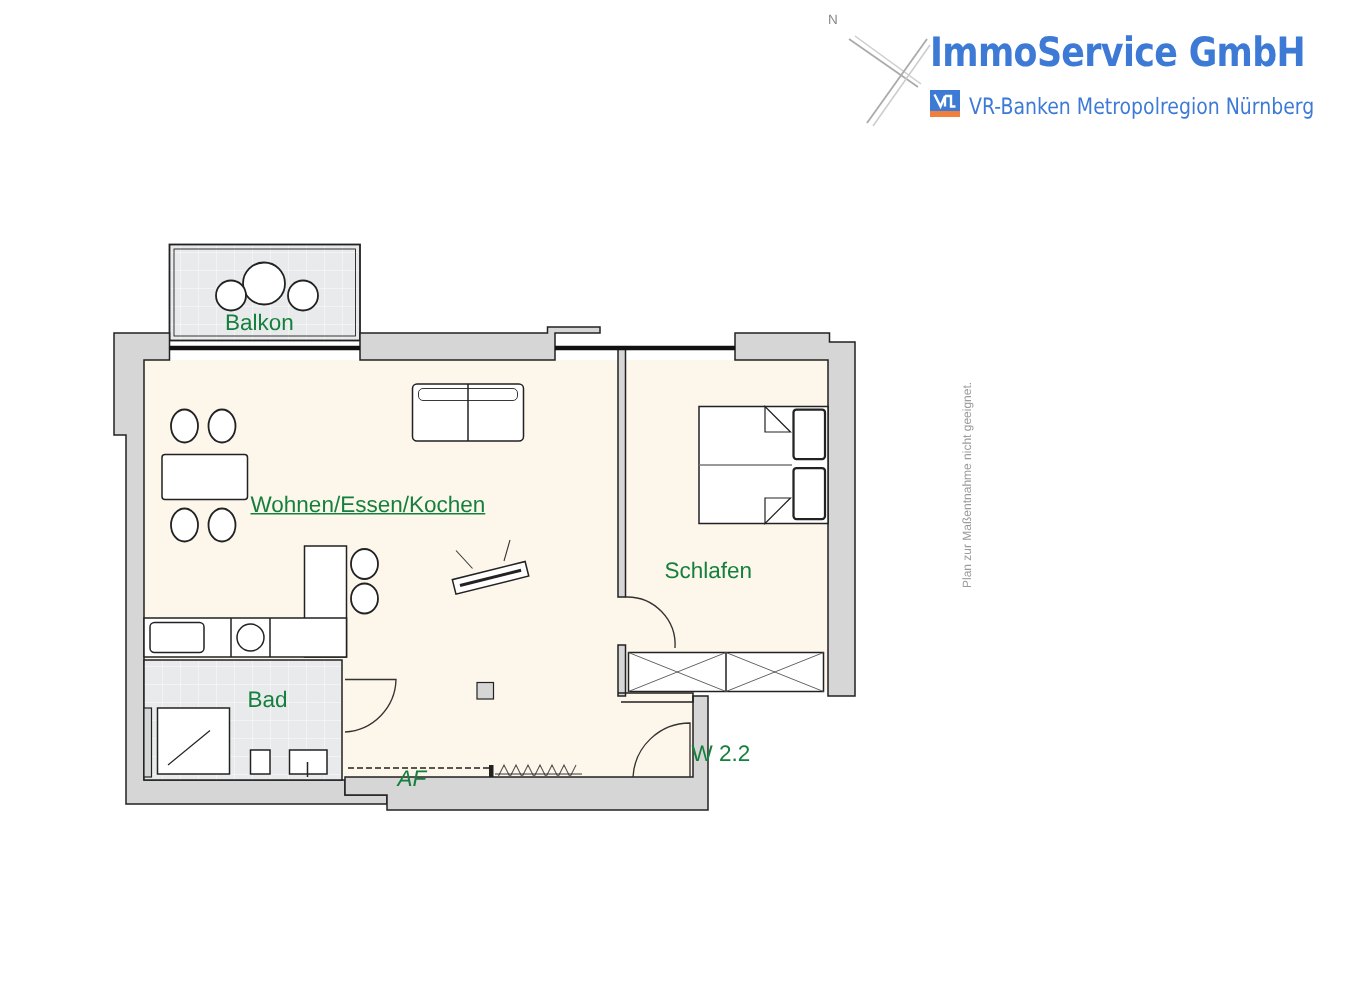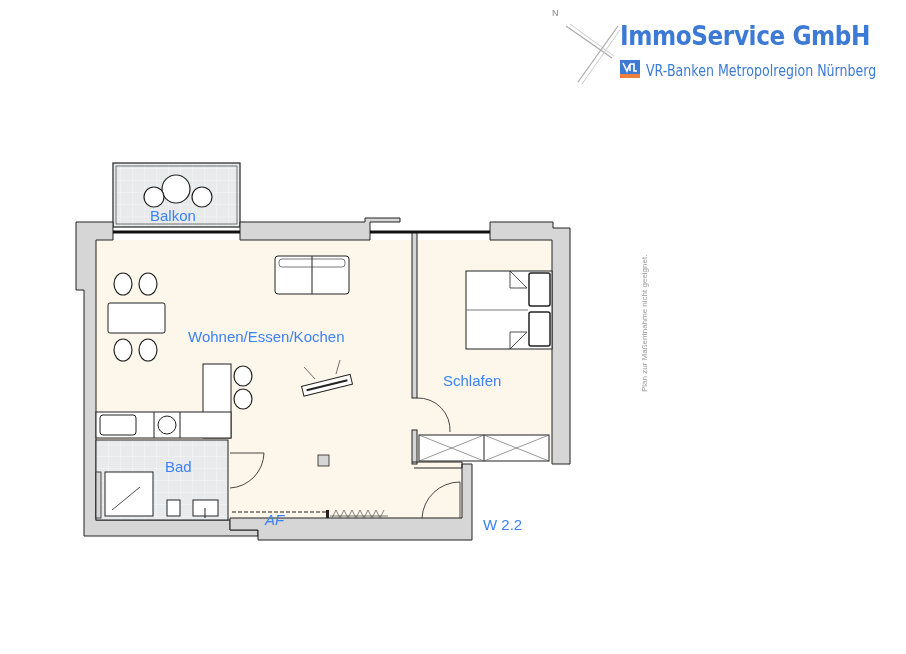--- a/index.html
+++ b/index.html
@@ -4,21 +4,21 @@
   <style>
     html, body { margin: 0; padding: 0; background: #ffffff; }
     body { width: 906px; height: 654px; position: relative; overflow: hidden; font-family: "Liberation Sans", sans-serif; }
     .logo { position: absolute; left: 548px; top: 6px; width: 350px; height: 80px; }
     .logo-title { position: absolute; left: 72px; top: 14px; font-family: "DejaVu Sans", sans-serif; font-weight: bold; font-size: 27px; color: #3d7ad6; letter-spacing: -0.5px; white-space: nowrap; transform: scaleX(0.86); transform-origin: left top; }
     .logo-sub { position: absolute; left: 98px; top: 56px; font-family: "DejaVu Sans", sans-serif; font-size: 15px; color: #3d7ad6; white-space: nowrap; transform: scaleX(0.84); transform-origin: left top; }
     .logo-n { position: absolute; left: 4px; top: 2px; font-size: 9px; color: #888; }
     .vr-mark { position: absolute; left: 72px; top: 54px; width: 20px; height: 18px; }
     .disclaimer { position: absolute; left: 640px; top: 392px; transform: rotate(-90deg); transform-origin: left top; font-size: 8px; color: #9a9a9a; white-space: nowrap; font-family: "Liberation Sans", sans-serif; }
     svg.plan { position: absolute; left: 0; top: 0; }
-    .room-label { position: absolute; font-family: "Liberation Sans", sans-serif; font-size: 15px; color: #3b82f6; white-space: nowrap; }
+    .room-label { position: absolute; font-family: "Liberation Sans", sans-serif; font-size: 15px; color: #15803d; white-space: nowrap; }
   </style>
 </head>
 <body>
 
 <div class="logo">
   <svg width="80" height="80" style="position:absolute;left:0;top:0">
     <line x1="18" y1="20" x2="64" y2="52" stroke="#aaa" stroke-width="1.2"></line>
     <line x1="22" y1="18" x2="66" y2="50" stroke="#ccc" stroke-width="1"></line>
     <line x1="70" y1="20" x2="30" y2="76" stroke="#aaa" stroke-width="1.2"></line>
     <line x1="72" y1="24" x2="34" y2="78" stroke="#ccc" stroke-width="1"></line>
@@ -141,17 +141,17 @@
   <rect x="318" y="455" width="11" height="11" fill="#d6d6d6" stroke="#222" stroke-width="0.8"></rect>
   <g transform="rotate(-14 328 385)">
     <rect x="302" y="380" width="50" height="10" fill="#fff" stroke="#222" stroke-width="1"></rect>
     <line x1="306" y1="385" x2="348" y2="385" stroke="#222" stroke-width="2"></line>
   </g>
   <line x1="304" y1="367" x2="315" y2="379" stroke="#333" stroke-width="0.7"></line>
   <line x1="340" y1="360" x2="336" y2="374" stroke="#333" stroke-width="0.7"></line>
 </svg>
 
 <div class="room-label" style="left:150px;top:207px;">Balkon</div>
-<div class="room-label" style="left:188px;top:328px;">Wohnen/Essen/Kochen</div>
+<div class="room-label" style="left:167px;top:328px;text-decoration:underline;">Wohnen/Essen/Kochen</div>
 <div class="room-label" style="left:443px;top:372px;">Schlafen</div>
 <div class="room-label" style="left:165px;top:458px;">Bad</div>
 <div class="room-label" style="left:265px;top:511px;font-style:italic;">AF</div>
-<div class="room-label" style="left:483px;top:494px;margin-top:22px;">W 2.2</div>
+<div class="room-label" style="left:461px;top:494px;">W 2.2</div>
 
 </body></html>

